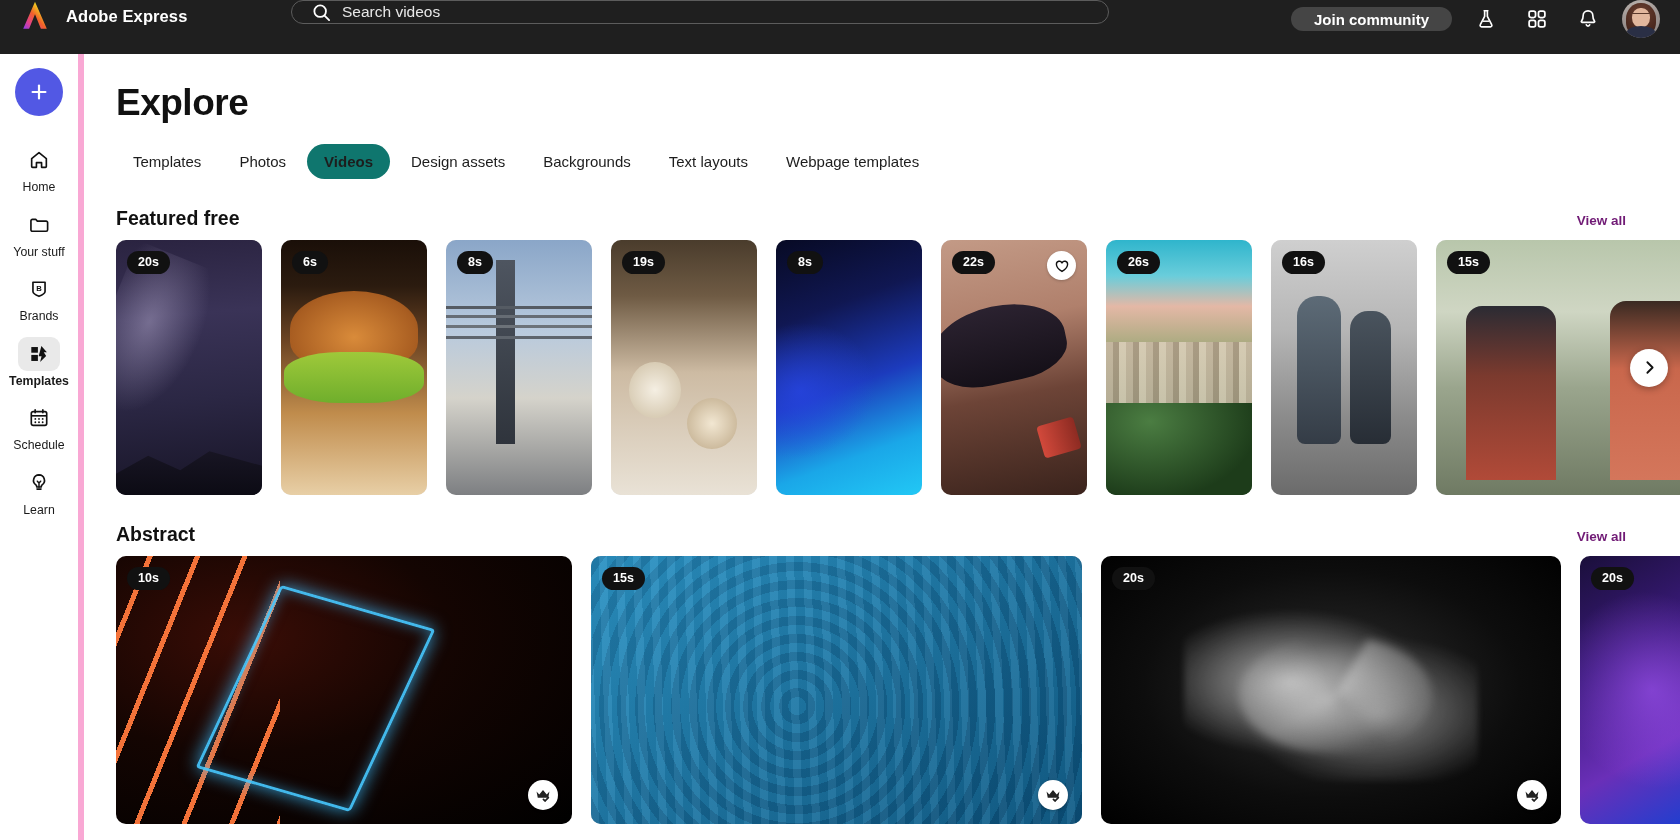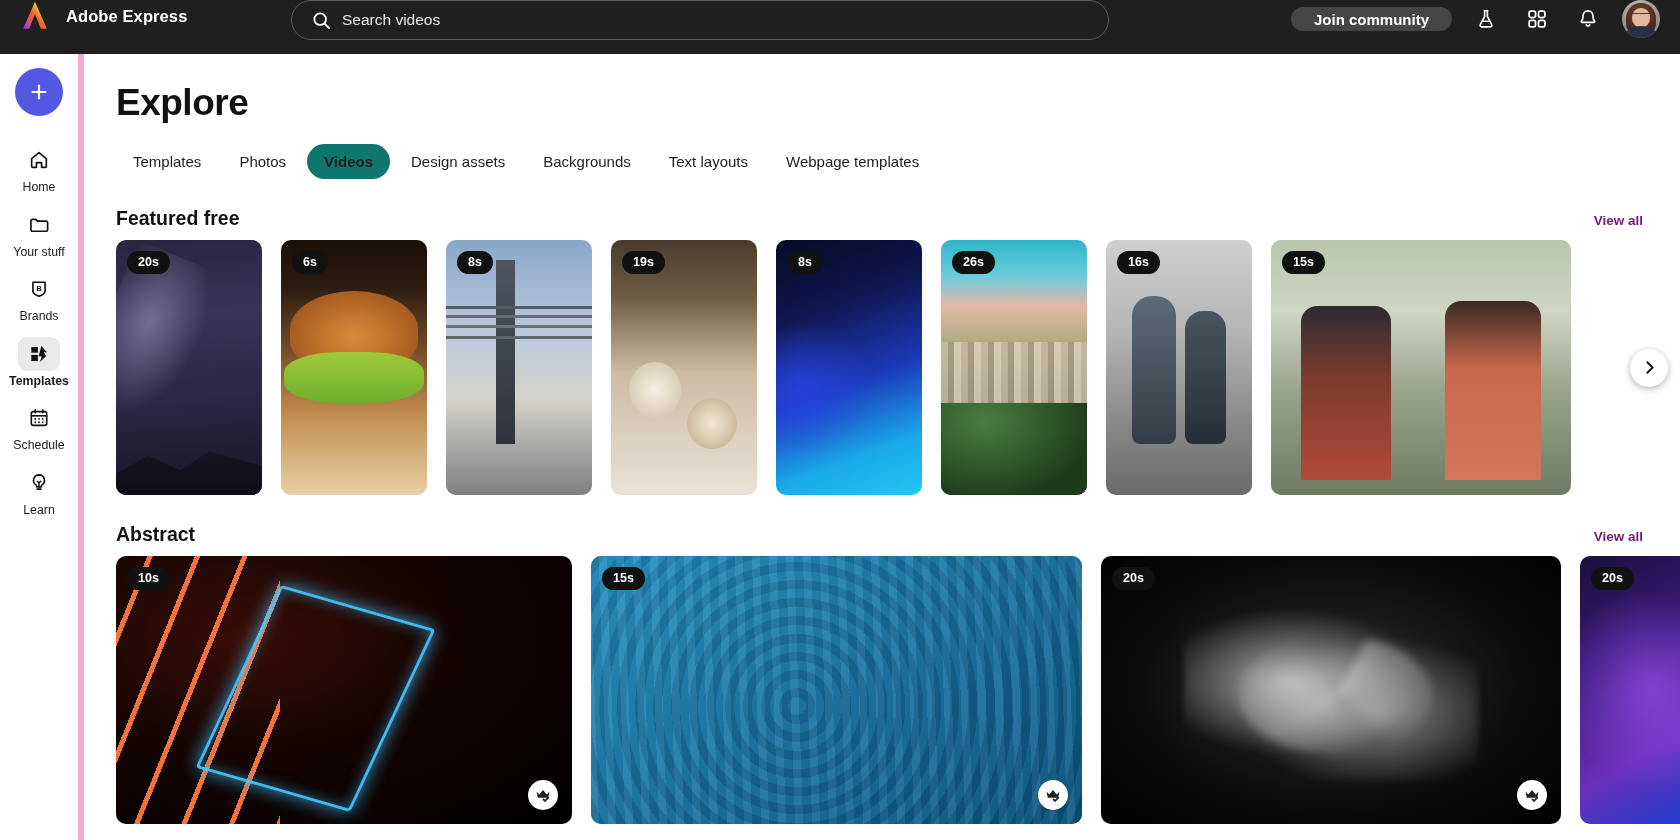--- a/index.html
+++ b/index.html
@@ -17,21 +17,21 @@
     background: #1f1f1f;
     display: flex; align-items: flex-start;
     padding: 0 20px 0 18px;
     position: relative; z-index: 40;
   }
   .brand { display: flex; align-items: center; gap: 14px; width: 265px; }
   .brand-logo { width: 34px; height: 32px; display: block; }
   .brand-name { color: #fff; font-size: 16.5px; font-weight: bold; letter-spacing: .1px; }
 
   .searchbar {
-    width: 818px; height: 40px;
+    width: 818px; height: 24px;
     border: 1px solid #5c5c5c; border-radius: 22px;
     background: #1f1f1f;
     display: flex; align-items: center; gap: 11px;
     padding: 4px 20px;
     margin-left: 8px;
   }
   .searchbar .ph { color: #e8e8e8; font-size: 15.5px; }
   .search-ic { width: 19px; height: 19px; flex: none; }
 
   .top-right { margin-left: auto; display: flex; align-items: center; gap: 17px; }
@@ -106,21 +106,21 @@
   .tab {
     border: none; background: none; cursor: pointer;
     font-family: inherit; font-size: 15px; color: #1d1d1d;
     padding: 9px 17px; border-radius: 18px; white-space: nowrap;
   }
   .tab.active { background: #0f766e; font-weight: bold; }
 
   .section { margin-top: 28px; }
   .section-head {
     display: flex; align-items: baseline;
-    padding-right: 37px;
+    padding-right: 54px;
   }
   .section-title { font-size: 19.5px; font-weight: bold; color: #111; }
   .view-all {
     margin-left: auto; color: #701a75;
     font-size: 13.5px; font-weight: bold;
     text-decoration: none; cursor: pointer;
   }
 
   .row { display: flex; gap: 19px; margin-top: 10px; position: relative; }
 
@@ -438,20 +438,29 @@
           <div class="card v">
             <div class="thumb t-food"></div>
             <span class="dur">19s</span>
           </div>
 
           <div class="card v">
             <div class="thumb t-blue"></div>
             <span class="dur">8s</span>
           </div>
 
+          <div class="card v">
+            <div class="thumb t-eye"></div>
+            <span class="dur">22s</span>
+            <span class="fav">
+              <svg width="16" height="16" viewBox="0 0 24 24" fill="none">
+                <path d="M12 20.2S3.6 15 3.6 9.2a4.4 4.4 0 0 1 8.4-1.8 4.4 4.4 0 0 1 8.4 1.8c0 5.8-8.4 11-8.4 11Z" stroke="#111" stroke-width="2.1" stroke-linejoin="round"></path>
+              </svg>
+            </span>
+          </div>
 
           <div class="card v">
             <div class="thumb t-city"></div>
             <span class="dur">26s</span>
           </div>
 
           <div class="card v">
             <div class="thumb t-box"></div>
             <span class="dur">16s</span>
           </div>

